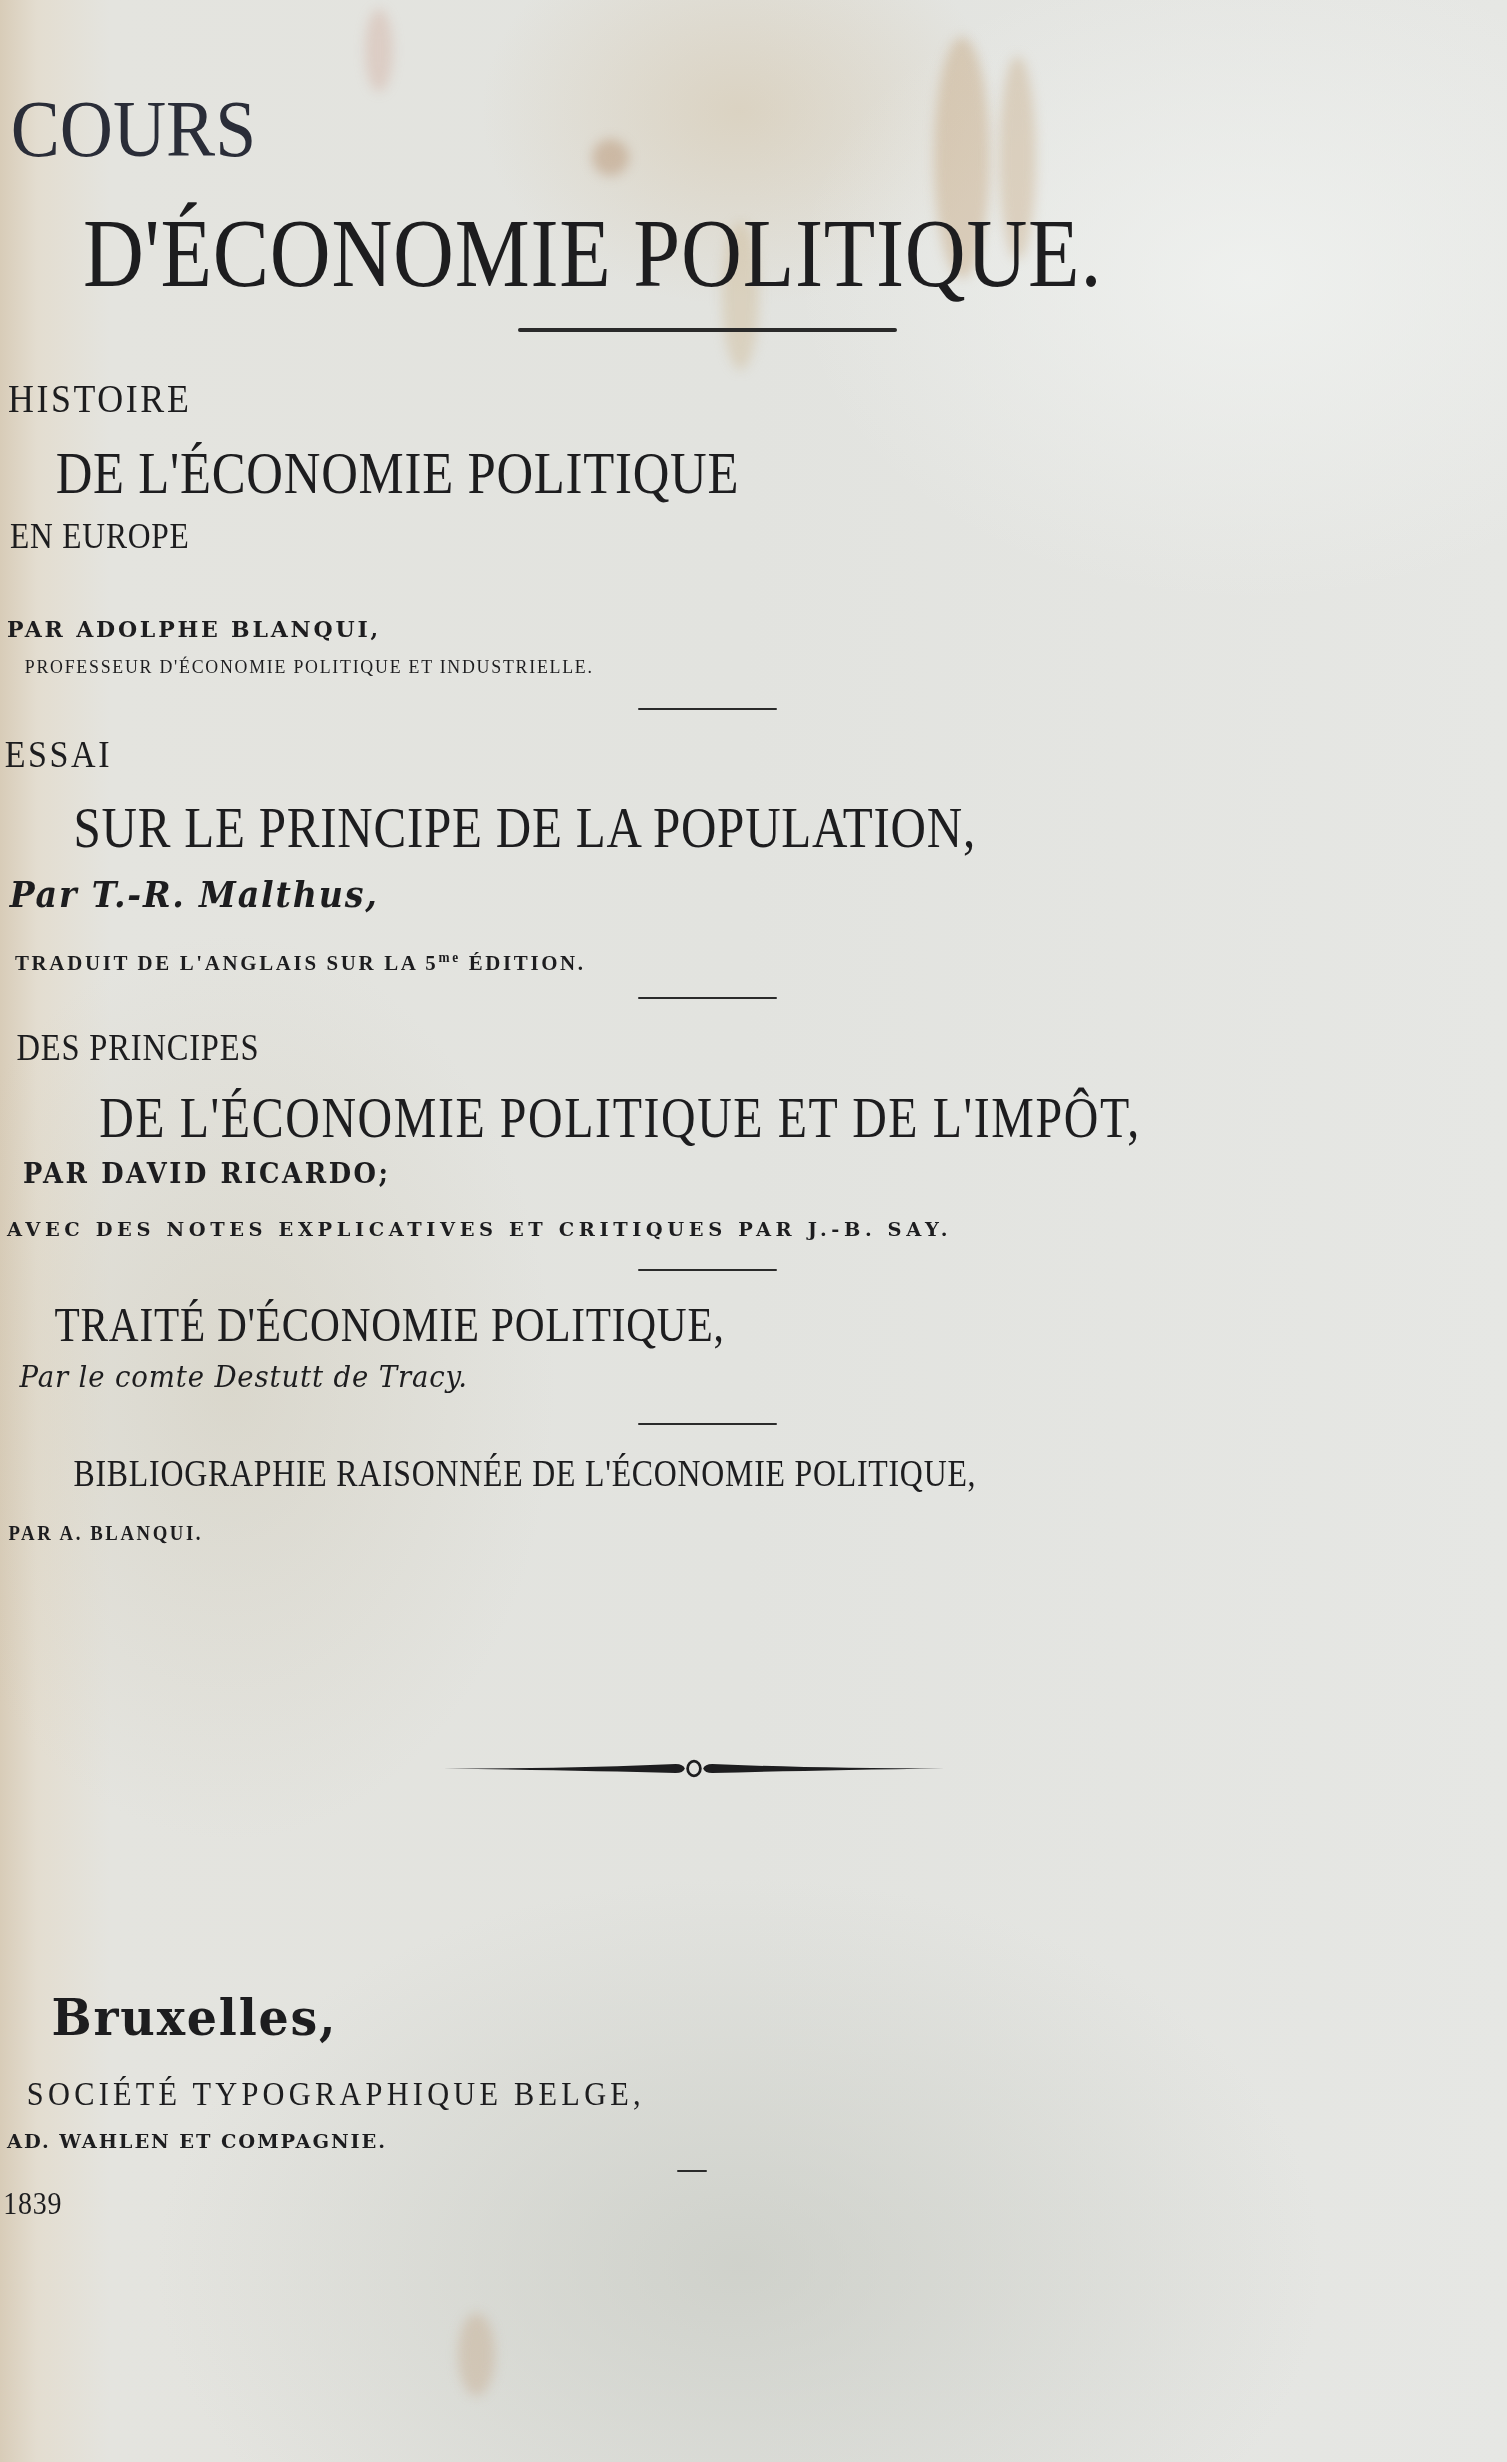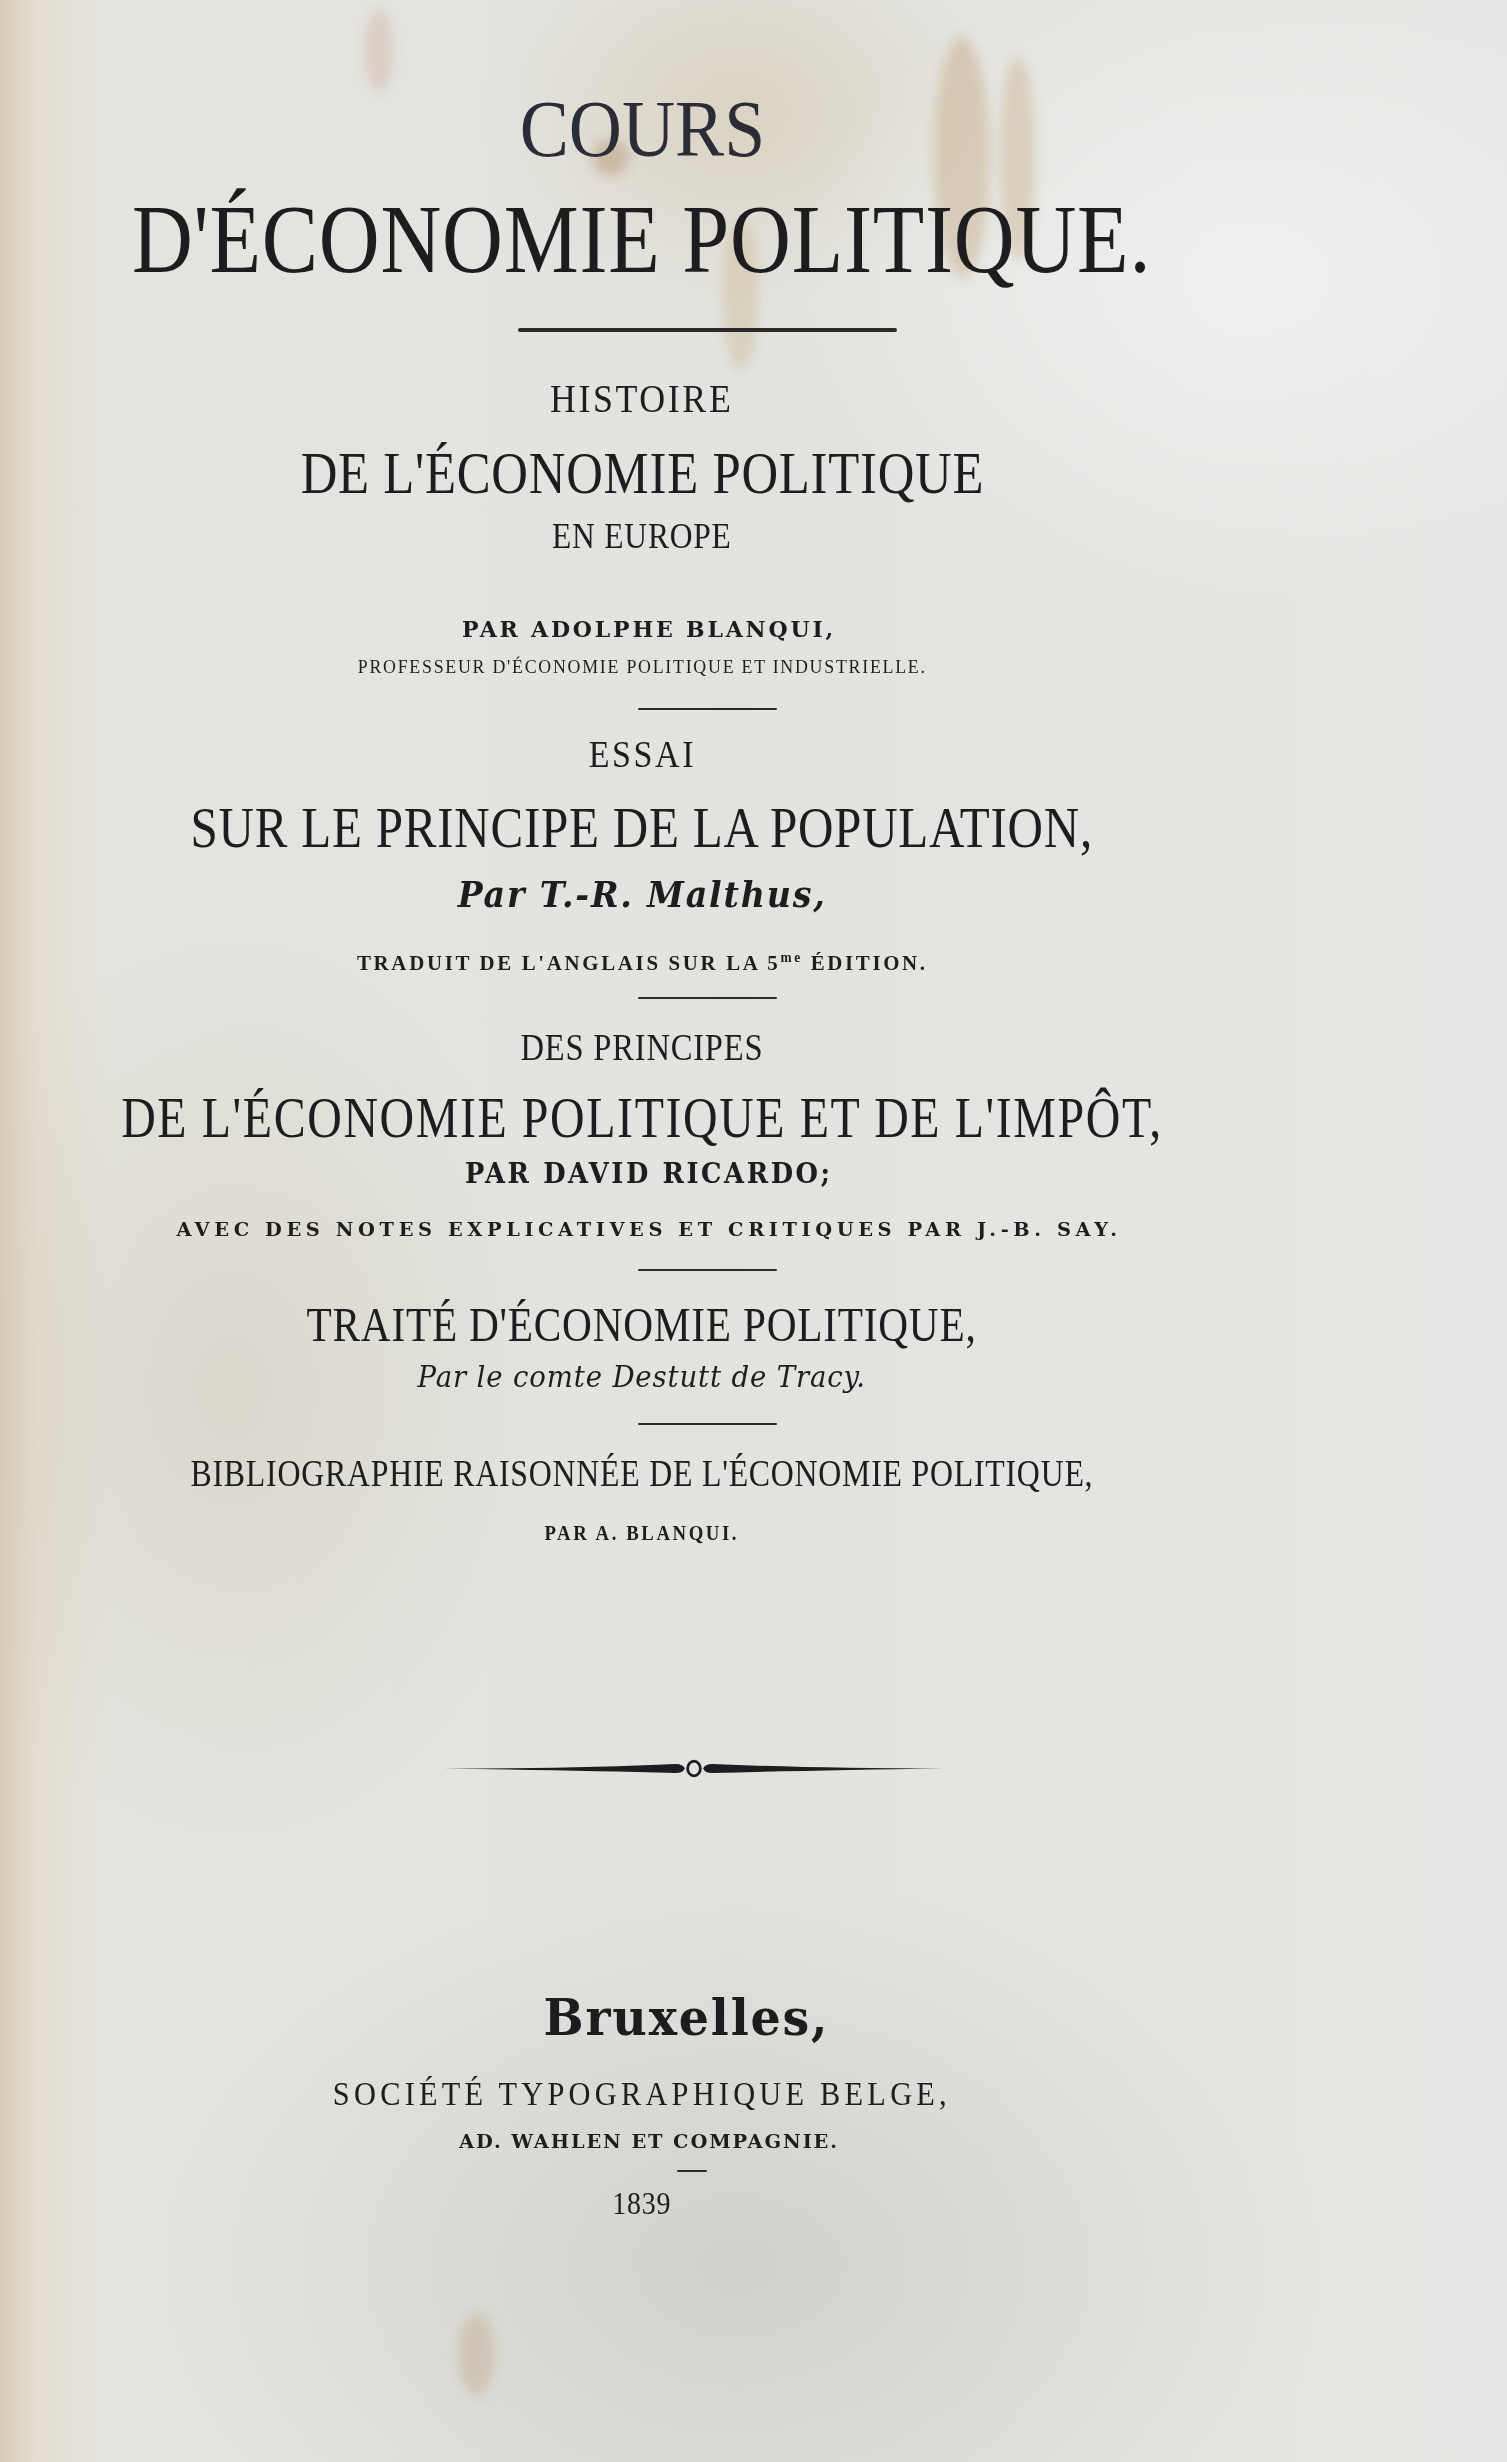--- a/index.html
+++ b/index.html
@@ -13,21 +13,21 @@
     position: absolute; inset: 0;
     background:
       radial-gradient(ellipse 648px 463px at 1249px 278px, rgba(240,242,240,0.85), rgba(240,242,240,0) 70%),
       radial-gradient(ellipse 463px 648px at 231px 1388px, rgba(200,192,170,0.35), rgba(200,192,170,0) 70%),
       radial-gradient(ellipse 370px 278px at 740px 111px, rgba(205,180,140,0.35), rgba(205,180,140,0) 70%),
       radial-gradient(ellipse 833px 555px at 740px 2266px, rgba(195,198,190,0.6), rgba(195,198,190,0) 70%),
       linear-gradient(90deg, #d8ccb8 0px, #e3ddd0 37px, #e4e4df 111px, #e2e3df 740px, #e6e7e4 1508px);
   }
   .stain { position: absolute; border-radius: 50%; filter: blur(5.6px); }
   .line {
-    position: absolute; left: 0; width: 1284px; text-align: center; white-space: nowrap;
+    position: absolute; left: 0; width: 1284px; text-align: left; white-space: nowrap;
     line-height: 1; letter-spacing: 0;
   }
   .didone { font-family: "Liberation Serif", "DejaVu Serif", serif; }
   .condensed { display: inline-block; transform-origin: center; }
   .egyptian { font-family: "DejaVu Serif", "Liberation Serif", serif; font-weight: bold; padding-left: 7px; }
   .gothic { font-family: "DejaVu Serif", "Liberation Serif", serif; font-weight: bold; font-style: italic; }
   .rule { position: absolute; height: 2.8px; background: #2a2a2a; border-radius: 1.9px; }
   .rule.thin { height: 1.9px; }
 </style>
 </head>
@@ -38,21 +38,21 @@
   <div class="stain" style="left:934px;top:37px;width:56px;height:241px;background:rgba(190,150,100,0.35);"></div>
   <div class="stain" style="left:999px;top:56px;width:37px;height:204px;background:rgba(190,150,100,0.3);"></div>
   <div class="stain" style="left:592px;top:139px;width:37px;height:37px;background:rgba(170,120,80,0.35);"></div>
   <div class="stain" style="left:365px;top:9.3px;width:28px;height:83px;background:rgba(200,140,120,0.25);"></div>
   <div class="stain" style="left:722px;top:222px;width:37px;height:148px;background:rgba(200,170,120,0.3);"></div>
   <div class="stain" style="left:458px;top:2313px;width:37px;height:83px;background:rgba(190,150,110,0.3);"></div>
 
   <div class="line didone" style="top:89px;">
     <span class="condensed" style="font-size:80px;transform:scaleX(0.92);color:#2a2d38;">COURS</span>
   </div>
-  <div class="line didone" style="top:190px;">
+  <div class="line didone" style="top:204px;">
     <span class="condensed" style="font-size:98px;transform:scaleX(0.86);letter-spacing:0.9px;">D'ÉCONOMIE POLITIQUE.</span>
   </div>
   <div class="rule" style="left:518px;top:328px;width:379px;height:3.7px;"></div>
 
   <div class="line didone" style="top:379px;">
     <span class="condensed" style="font-size:39px;transform:scaleX(0.92);letter-spacing:2.8px;">HISTOIRE</span>
   </div>
   <div class="line didone" style="top:444px;">
     <span class="condensed" style="font-size:59px;transform:scaleX(0.86);letter-spacing:0.9px;">DE L'ÉCONOMIE POLITIQUE</span>
   </div>

